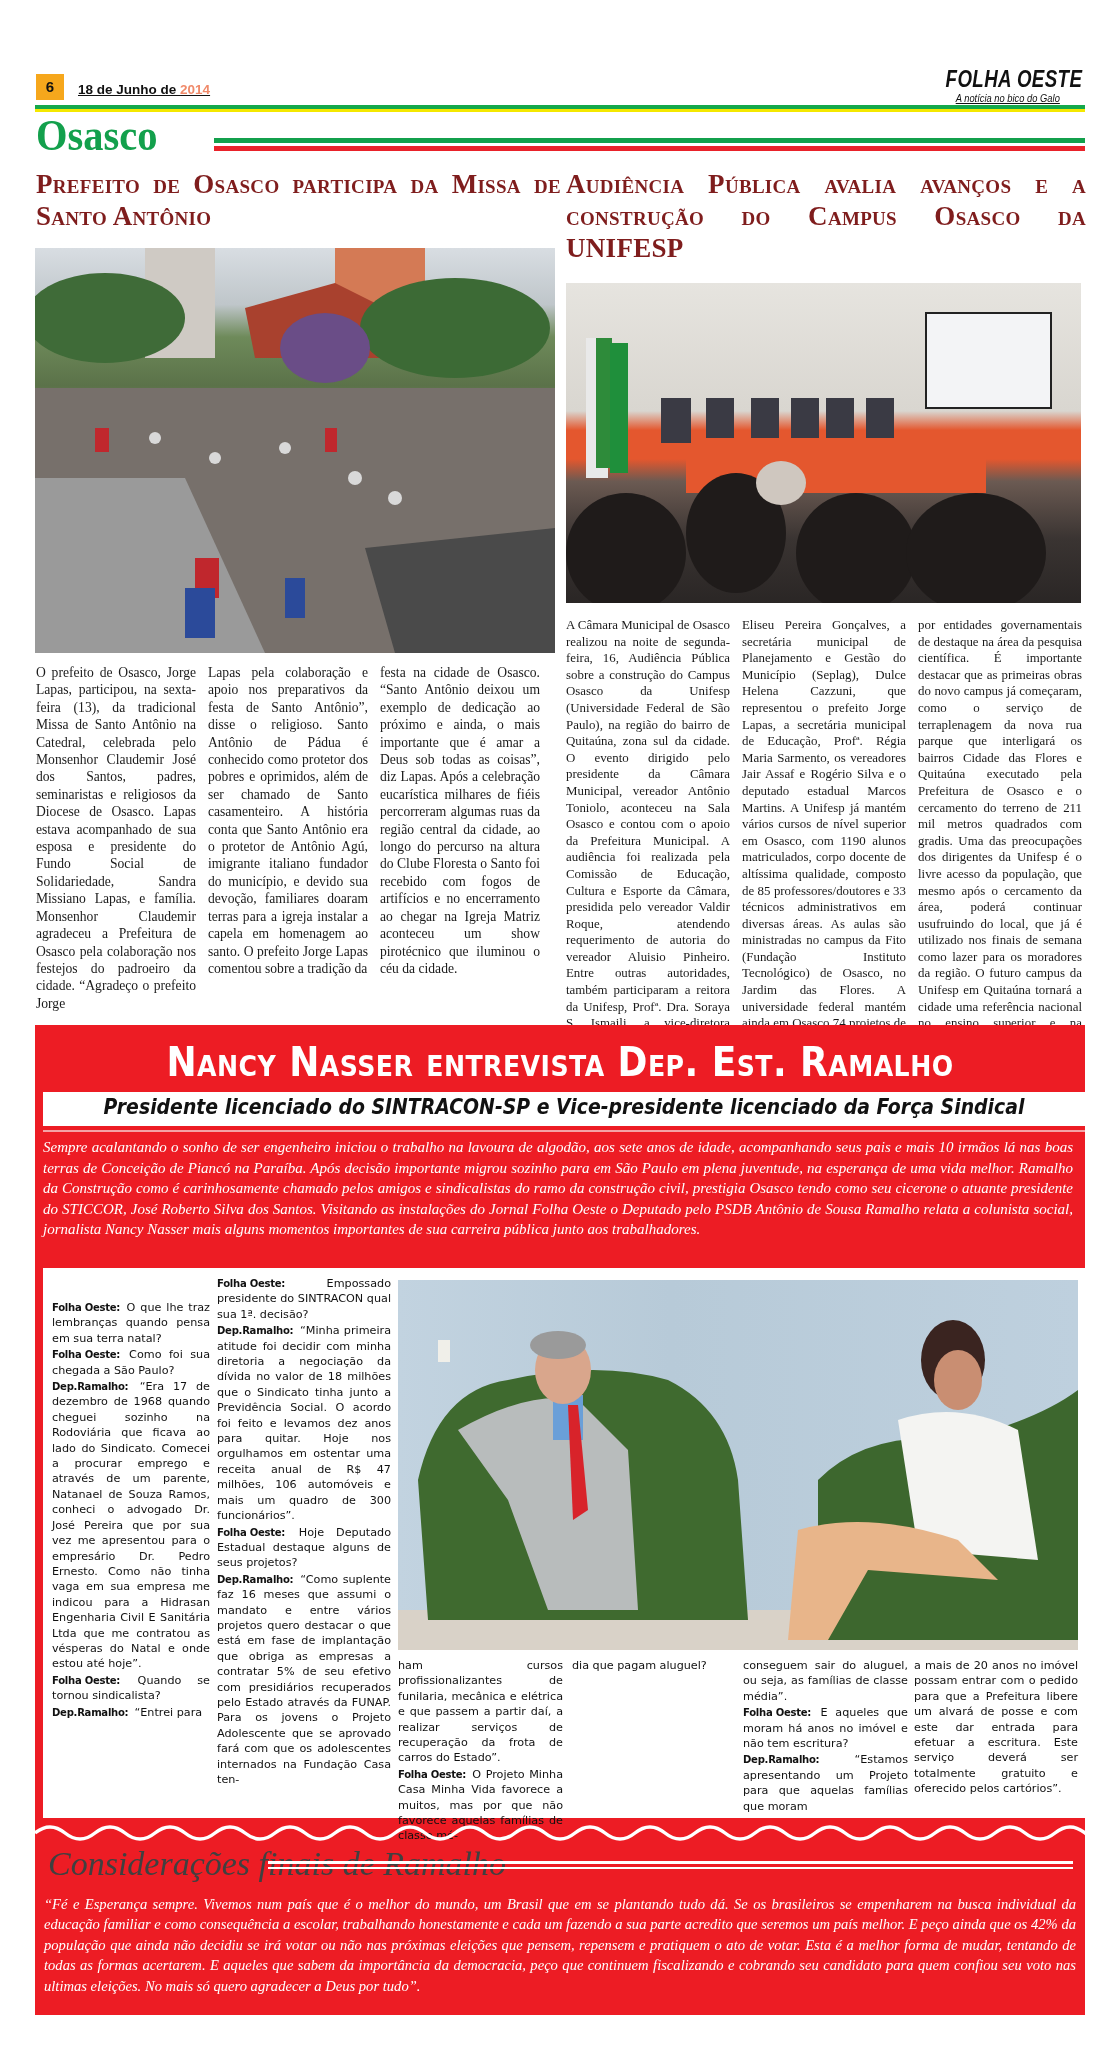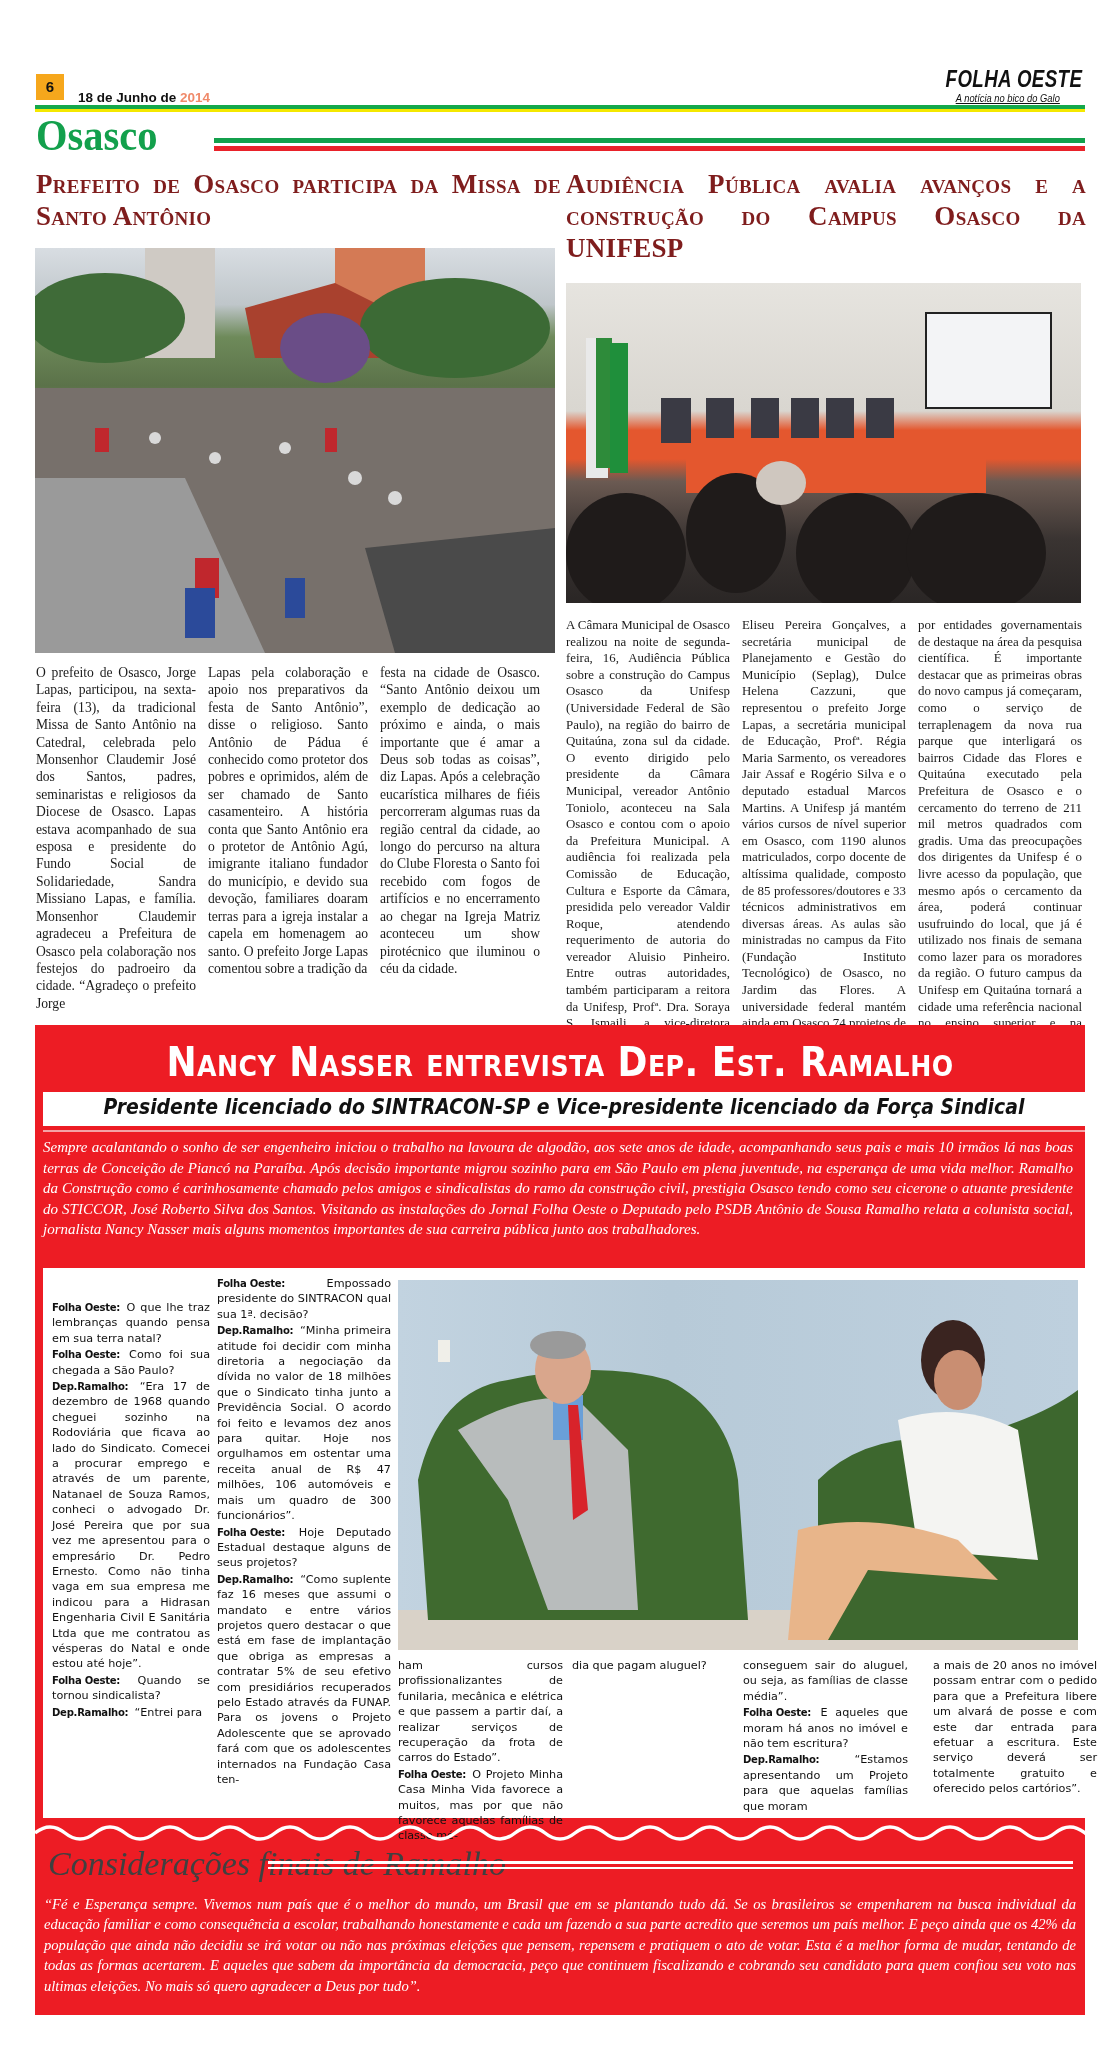--- a/index.html
+++ b/index.html
@@ -1,21 +1,21 @@
 <!DOCTYPE html>
 <html><head>
 <meta charset="utf-8">
 <style>
   * { box-sizing: border-box; margin: 0; padding: 0; }
   html, body { width: 1120px; height: 2049px; background: #ffffff; overflow: hidden; }
   body { position: relative; font-family: "Liberation Serif", serif; color: #111; }
 
   
   .page-num { position: absolute; left: 36px; top: 74px; width: 28px; height: 26px; background: #f6a71c; font-family: "Liberation Sans", sans-serif; font-weight: bold; font-size: 15px; text-align: center; line-height: 26px; color: #111; }
-  .date { position: absolute; left: 78px; top: 90px; font-family: "Liberation Sans", sans-serif; font-weight: bold; font-size: 13.5px; color: #111; }
+  .date { position: absolute; left: 78px; top: 82px; font-family: "Liberation Sans", sans-serif; font-weight: bold; font-size: 13.5px; color: #111; text-decoration: underline; }
   .date .yr { color: #f08a6a; }
   .brand { position: absolute; right: 38px; top: 66px; text-align: center; font-style: italic; }
   .brand-name { font-family: "Liberation Sans", sans-serif; font-weight: bold; font-size: 24px; letter-spacing: 0.5px; transform: scaleX(0.78); transform-origin: right; color: #111; line-height: 26px; }
   .brand-tag { font-family: "Liberation Sans", sans-serif; font-size: 11px; text-decoration: underline; transform: scaleX(0.85); transform-origin: right; color: #111; }
   .top-rule { position: absolute; left: 35px; top: 105px; width: 1050px; height: 4px; background: #14a84b; }
   .top-rule2 { position: absolute; left: 35px; top: 109px; width: 1050px; height: 3px; background: #f4e800; }
 
   .section-title { position: absolute; left: 36px; top: 112px; font-family: "Liberation Serif", serif; font-weight: bold; font-size: 44px; color: #13a04c; line-height: 48px; transform: scaleX(0.92); transform-origin: left; }
   .sec-rule-g { position: absolute; left: 214px; top: 138px; width: 871px; height: 5px; background: #13a04c; }
   .sec-rule-r { position: absolute; left: 214px; top: 146px; width: 871px; height: 5px; background: #e9222a; }
@@ -184,21 +184,21 @@
       <p><span class="q">Folha Oeste:</span> O Projeto Minha Casa Minha Vida favorece a muitos, mas por que não favorece aquelas famílias de classe mé-</p>
     </div>
   <div class="iv-col" style="left:572px; top:1658px; width:165px;">
       <p>dia que pagam aluguel?</p>
     </div>
   <div class="iv-col" style="left:743px; top:1658px; width:165px;">
       <p>conseguem sair do aluguel, ou seja, as famílias de classe média”.</p>
       <p><span class="q">Folha Oeste:</span> E aqueles que moram há anos no imóvel e não tem escritura?</p>
       <p><span class="q">Dep.Ramalho:</span> “Estamos apresentando um Projeto para que aquelas famílias que moram</p>
     </div>
-  <div class="iv-col" style="left:914px; top:1658px; width:164px;margin-left:19px;">
+  <div class="iv-col" style="left:914px; top:1658px; width:164px;">
       <p>a mais de 20 anos no imóvel possam entrar com o pedido para que a Prefeitura libere um alvará de posse e com este dar entrada para efetuar a escritura. Este serviço deverá ser totalmente gratuito e oferecido pelos cartórios”.</p>
     </div>
 </div>
 
 <div class="photo photo-interview">
   <svg viewBox="0 0 680 370" preserveAspectRatio="none">
     <rect x="0" y="330" width="680" height="40" fill="#d9d2c8"></rect>
     <rect x="40" y="60" width="12" height="22" fill="#f0efe9"></rect>
     <path d="M20,200 Q40,110 110,100 Q200,80 270,100 Q330,130 340,200 L350,340 L30,340 Z" fill="#3f6a2f"></path>
     <path d="M420,200 Q470,150 560,160 Q640,140 680,110 L680,360 L420,360 Z" fill="#3d672e"></path>

